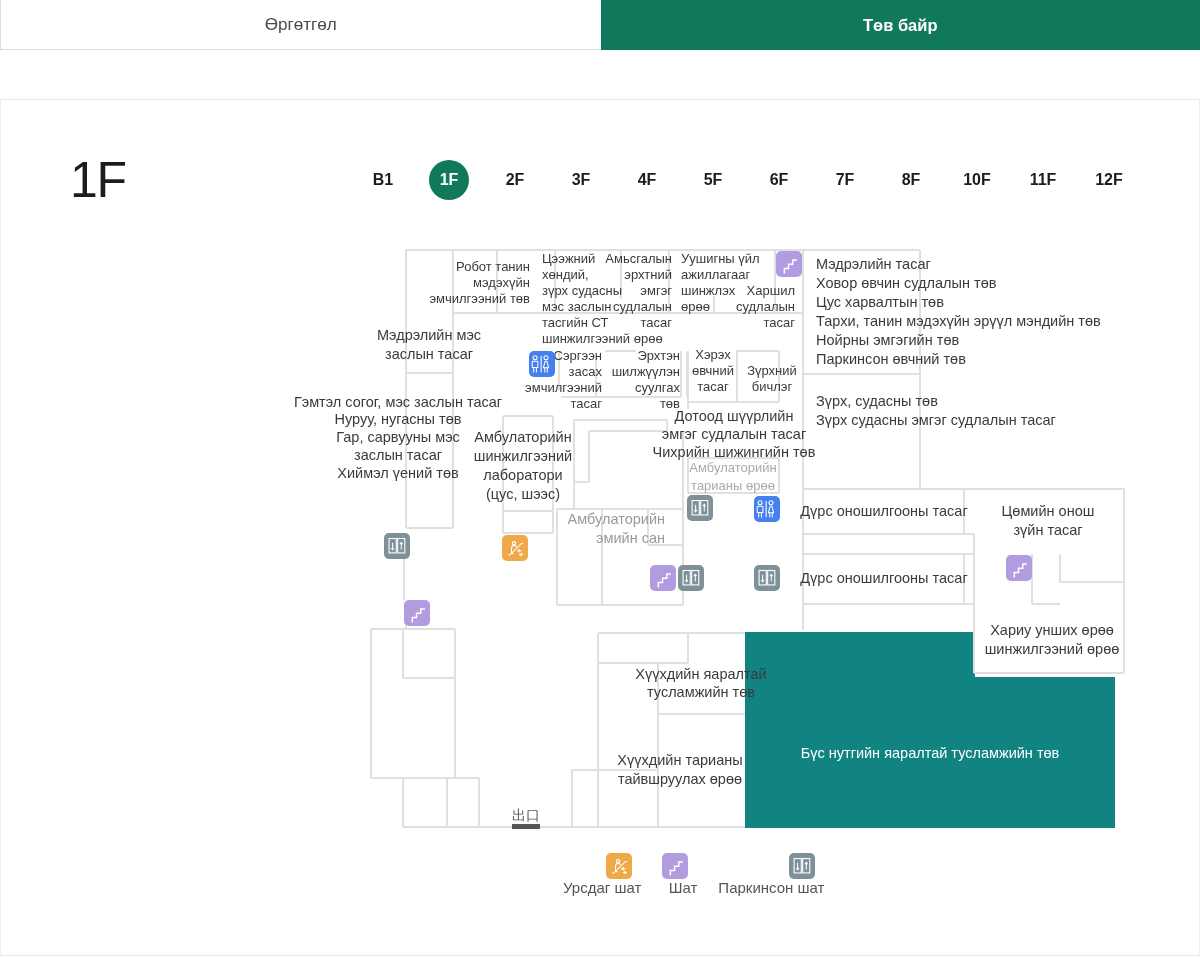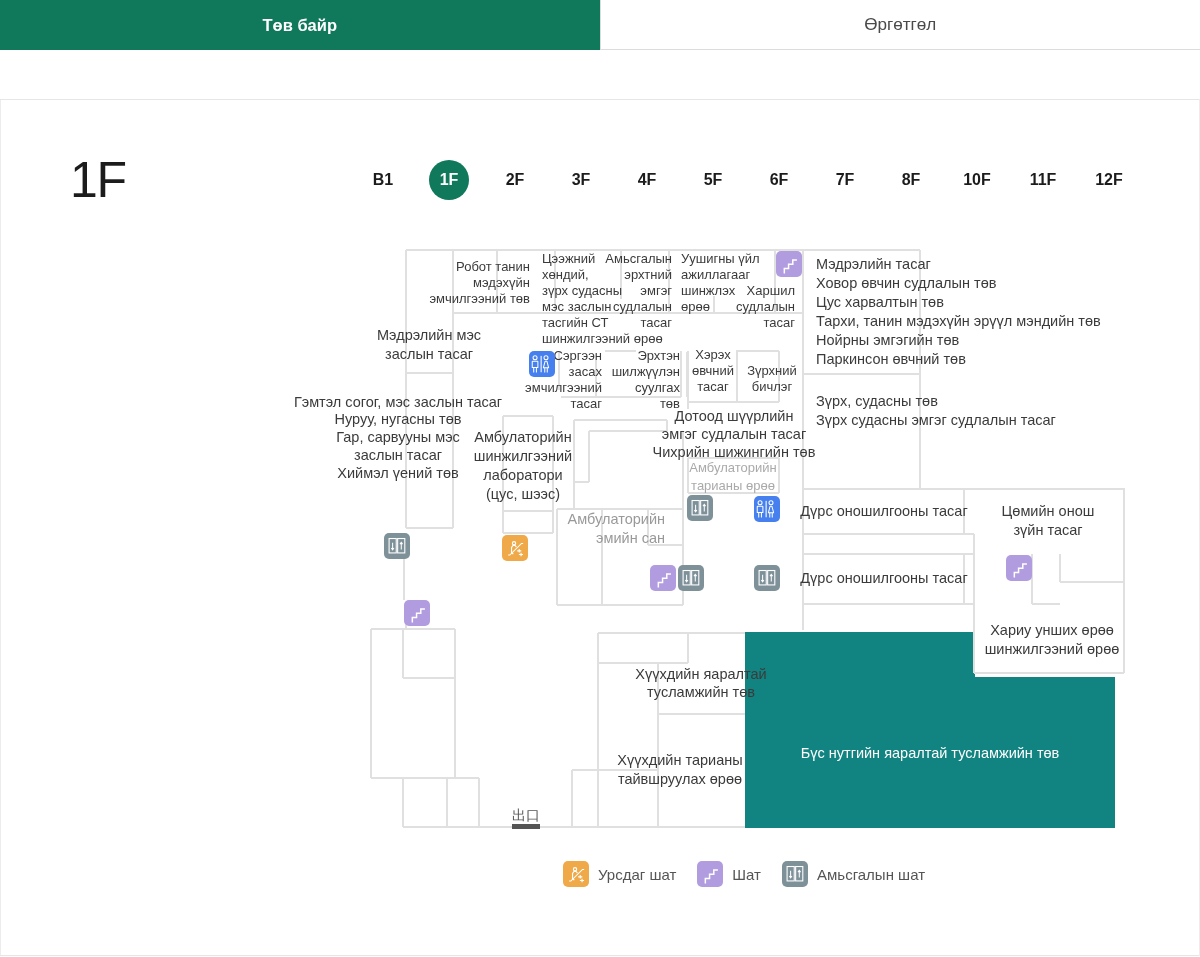--- a/index.html
+++ b/index.html
@@ -35,34 +35,34 @@
 
   
   .map{position:absolute;left:0;top:0;width:1200px;height:957px;pointer-events:none;}
 
   
   .mapicons{position:absolute;left:0;top:0;width:1200px;height:957px;}
   .mic{position:absolute;width:26px;height:26px;border-radius:5px;}
 
   
   .legend{position:absolute;left:563px;top:861px;height:26px;display:flex;align-items:center;}
-  .lg{display:flex;align-items:center;margin-right:21px;}
+  .lg{display:flex;align-items:flex-end;margin-right:21px;flex-direction:column;}
   .lg:last-child{margin-right:0;}
   .lg .ic{width:26px;height:26px;border-radius:5px;margin-right:9px;flex:0 0 26px;}
   .lg .lb{font-size:15px;color:#555;white-space:nowrap;}
 </style>
 </head>
 <body>
 
 <div class="tabbar">
+  <div class="tab inactive">
+    <span>Өргөтгөл</span>
+  </div>
   <div class="tab active">
     <span>Төв байр</span>
-  </div>
-  <div class="tab inactive">
-    <span>Өргөтгөл</span>
   </div>
 </div>
 
 <div class="card"></div>
 <div class="cardr"></div>
 
 <div class="floor-title">1F</div>
 
 <div class="floors">
     <div class="fl">
@@ -436,15 +436,15 @@
     </div>
     <div class="lg">
       <span class="ic" style="background: rgb(126, 145, 153);"><svg viewBox="0 0 24 24" width="100%" height="100%">
           <g fill="none" stroke="#fff" stroke-width="1.0">
             <rect x="4.7" y="5.1" width="6.6" height="13.3"></rect>
             <rect x="12.6" y="5.1" width="6.6" height="13.3"></rect>
             <path d="M7.95 8.9 V15.3 M6.75 13.9 L7.95 15.5 L9.15 13.9" stroke-width="0.95"></path>
             <path d="M15.95 15.3 V8.9 M14.75 10.3 L15.95 8.7 L17.15 10.3" stroke-width="0.95"></path>
           </g>
         </svg></span>
-      <span class="lb">Амьсгалын шат</span>
+      <span class="lb">Паркинсон шат</span>
     </div>
   </div>
 
 </body></html>

